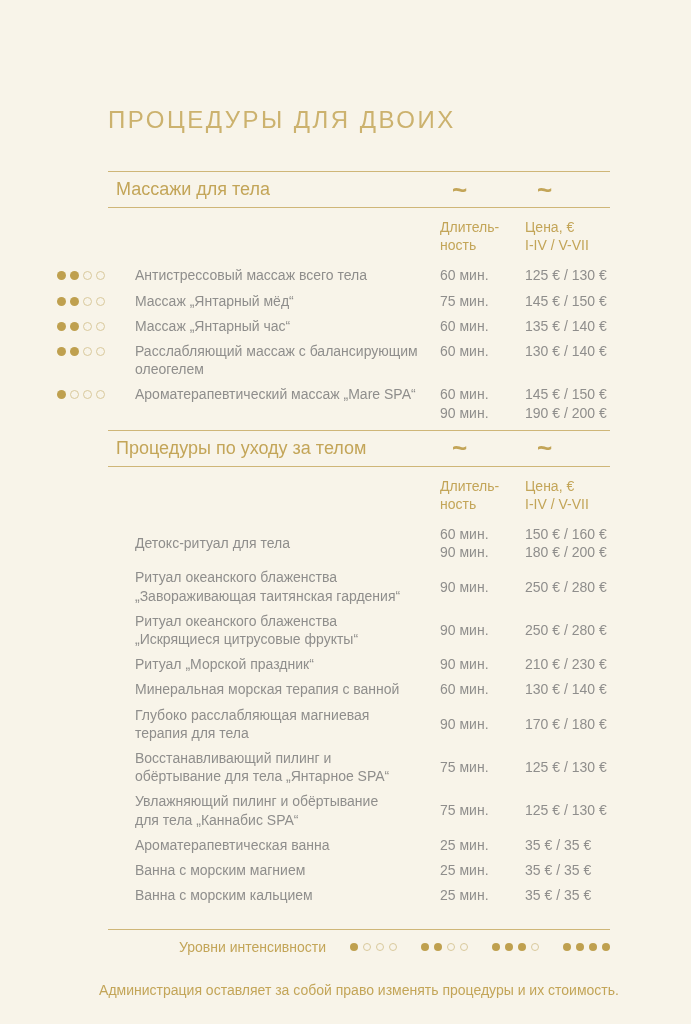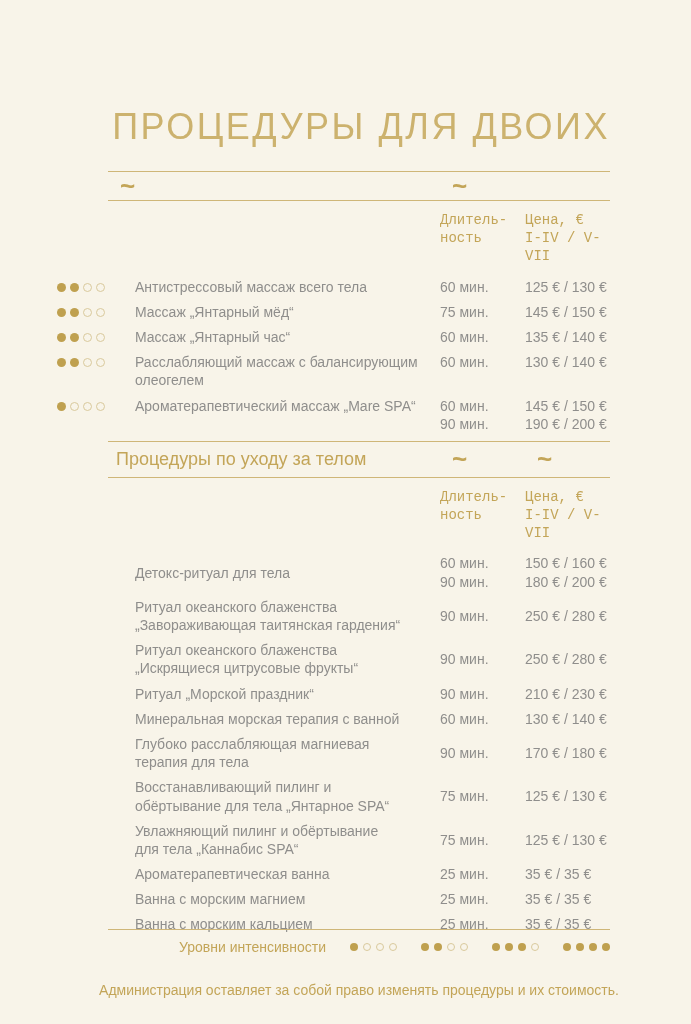--- a/index.html
+++ b/index.html
@@ -23,22 +23,22 @@
     height:1024px;
     background:var(--bg);
     overflow:hidden;
   }
   .page-title{
     position:absolute;
     top:106px;
     left:108px;
     width:502px;
     margin:0;
-    text-align:right;
-    font-size:36px;
+    text-align:left;
+    font-size:24px;
     font-weight:300;
     letter-spacing:2.5px;
     color:var(--accent-light);
   }
   .content{
     position:absolute;
     top:171px;
     left:108px;
     width:502px;
   }
@@ -60,21 +60,20 @@
     font-size:26px;
     font-weight:700;
     color:var(--accent);
     line-height:14px;
     padding-left:12px;
   }
   .col-head{
     display:grid;
     grid-template-columns:1fr 85px 85px;
     margin:10px 0 12px;
-    font-family:Liberation Mono, monospace;
   }
   .col-label{
     font-size:14px;
     line-height:1.3;
     color:var(--accent);
     white-space:pre-line;
   }
   .row{
     position:relative;
     display:grid;
@@ -135,20 +134,21 @@
 </style>
 </head>
 <body>
 
 <div class="page">
   <h1 class="page-title">ПРОЦЕДУРЫ ДЛЯ ДВОИХ</h1>
 
   <div class="content">
   <section class="section align-top">
     <div class="sec-head">
+      <span class="sec-title">Массажи для тела</span>
       <span class="tilde">~</span>
       <span class="tilde">~</span>
     </div>
     <div class="col-head">
       <span class="cell"></span>
       <span class="cell col-label">Длитель-
 ность</span>
       <span class="cell col-label">Цена, €
 I-IV / V-VII</span>
     </div>

